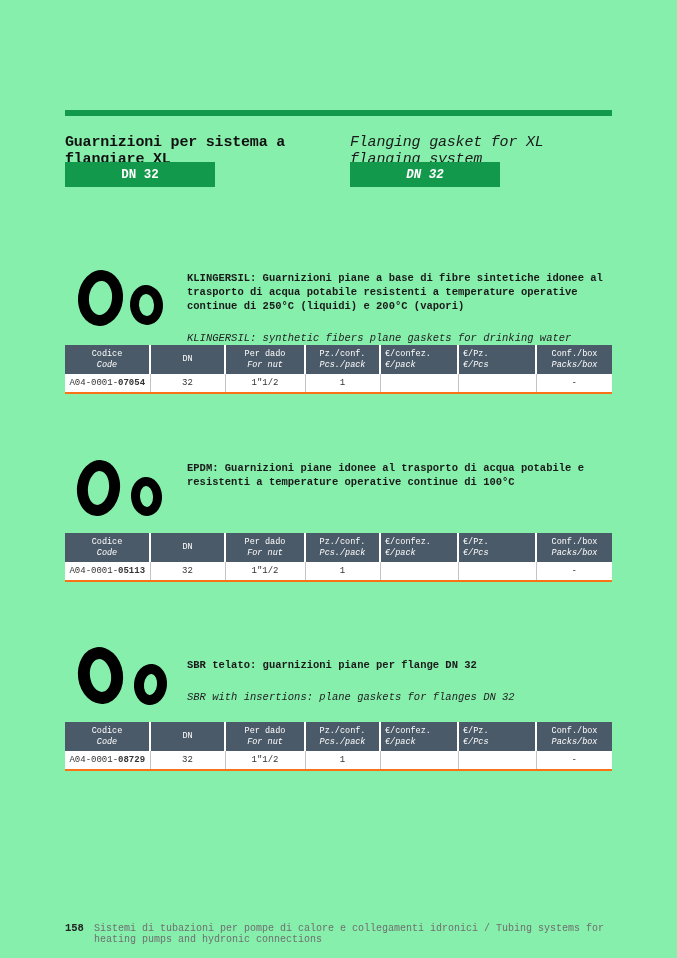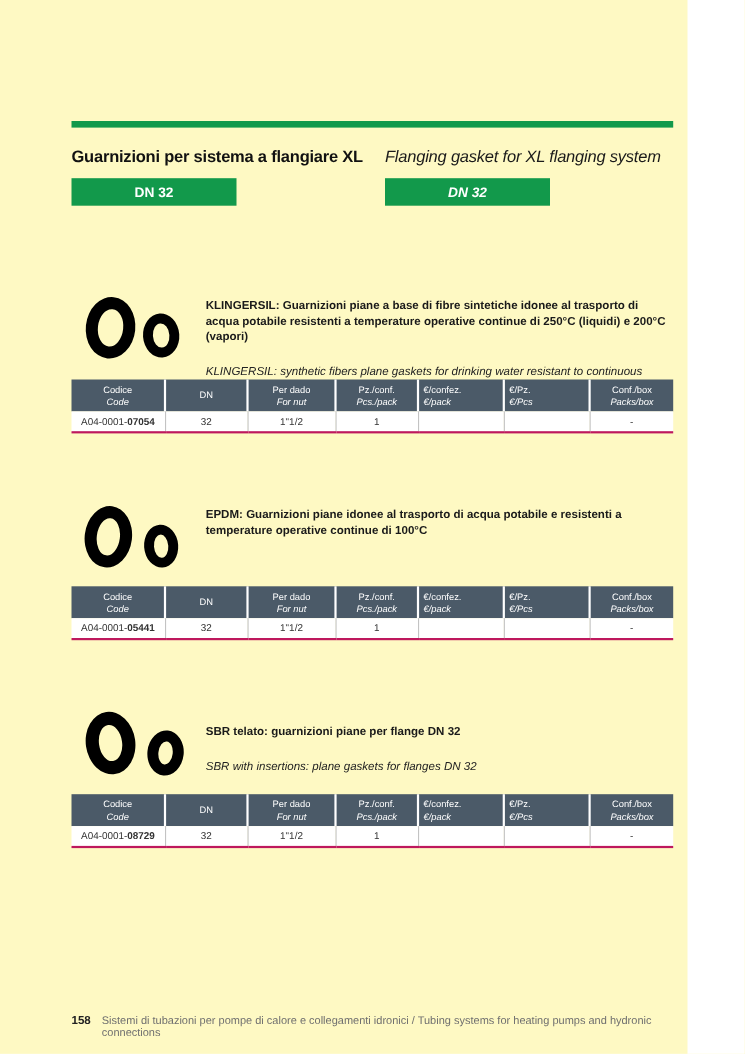--- a/index.html
+++ b/index.html
@@ -1,17 +1,17 @@
 <!DOCTYPE html>
 <html><head>
 <meta charset="utf-8">
 <style>
   * { margin:0; padding:0; box-sizing:border-box; }
   body { font-family:"Liberation Sans", sans-serif; background:#ffffff; }
-  .page { position:relative; width:625px; height:958px; background:#fef9c3; overflow:hidden; }
+  .page { position:relative; width:677px; height:958px; background:#86efac; overflow:hidden;font-family:Liberation Mono, monospace; }
 
   .top-rule { position:absolute; left:65px; top:110px; width:547px; height:6px; background:#12994B; }
 
   .title-it { position:absolute; left:65px; top:134px; width:290px; font-size:15px; font-weight:bold; color:#111; letter-spacing:-0.2px; }
   .title-en { position:absolute; left:350px; top:134px; width:265px; font-size:15px; font-style:italic; font-weight:500; color:#1a1a1a; letter-spacing:-0.2px; }
 
   .badge { position:absolute; top:162px; width:150px; height:25px; background:#12994B; color:#fff;
            display:flex; align-items:center; justify-content:center; font-size:12.5px; font-weight:bold; }
   .badge.it { left:65px; }
   .badge.en { left:350px; font-style:italic; }
@@ -28,21 +28,21 @@
   table.spec { position:absolute; left:65px; width:547px; border-collapse:collapse; table-layout:fixed; }
   table.spec col.c1{width:85px;} table.spec col.c2{width:75px;} table.spec col.c3{width:80px;}
   table.spec col.c4{width:75px;} table.spec col.c5{width:78px;} table.spec col.c6{width:78px;}
   table.spec col.c7{width:76px;}
   table.spec thead th { background:#4B5A68; color:#ffffff; font-weight:normal; font-size:8.5px; line-height:10.5px;
       height:29px; text-align:center; vertical-align:middle; border-right:2px solid #ffffff; padding:2px 4px; }
   table.spec thead th:last-child { border-right:none; }
   table.spec thead th .l2 { font-style:italic; display:block; }
   table.spec thead th.ralign { text-align:left; }
   table.spec tbody td { background:#ffffff; font-size:9px; color:#333; height:19px; text-align:center;
-      vertical-align:middle; border-right:1px solid #c3c3c3; border-bottom:2px solid #be185d; padding:0 3px; }
+      vertical-align:middle; border-right:1px solid #c3c3c3; border-bottom:2px solid #f97316; padding:0 3px; }
   table.spec tbody td:last-child { border-right:none; }
   table.spec tbody td .code-bold { font-weight:bold; }
 
   .footer { position:absolute; left:65px; top:922px; width:547px; display:flex; align-items:baseline; }
   .footer .pnum { font-size:10.5px; font-weight:bold; color:#222; margin-right:10px; }
   .footer .ftext { font-size:10px; color:#6f6f6f; }
 </style>
 </head>
 <body>
 
@@ -121,21 +121,21 @@
         <th><span>DN</span></th>
         <th><span>Per dado</span><span class="l2">For nut</span></th>
         <th><span>Pz./conf.</span><span class="l2">Pcs./pack</span></th>
         <th class="ralign"><span>€/confez.</span><span class="l2">€/pack</span></th>
         <th class="ralign"><span>€/Pz.</span><span class="l2">€/Pcs</span></th>
         <th><span>Conf./box</span><span class="l2">Packs/box</span></th>
       </tr>
     </thead>
     <tbody>
       <tr>
-        <td><span>A04-0001-</span><span class="code-bold">05441</span></td>
+        <td><span>A04-0001-</span><span class="code-bold">05113</span></td>
         <td>32</td>
         <td>1"1/2</td>
         <td>1</td>
         <td></td>
         <td></td>
         <td>-</td>
       </tr>
     </tbody>
   </table>
 

